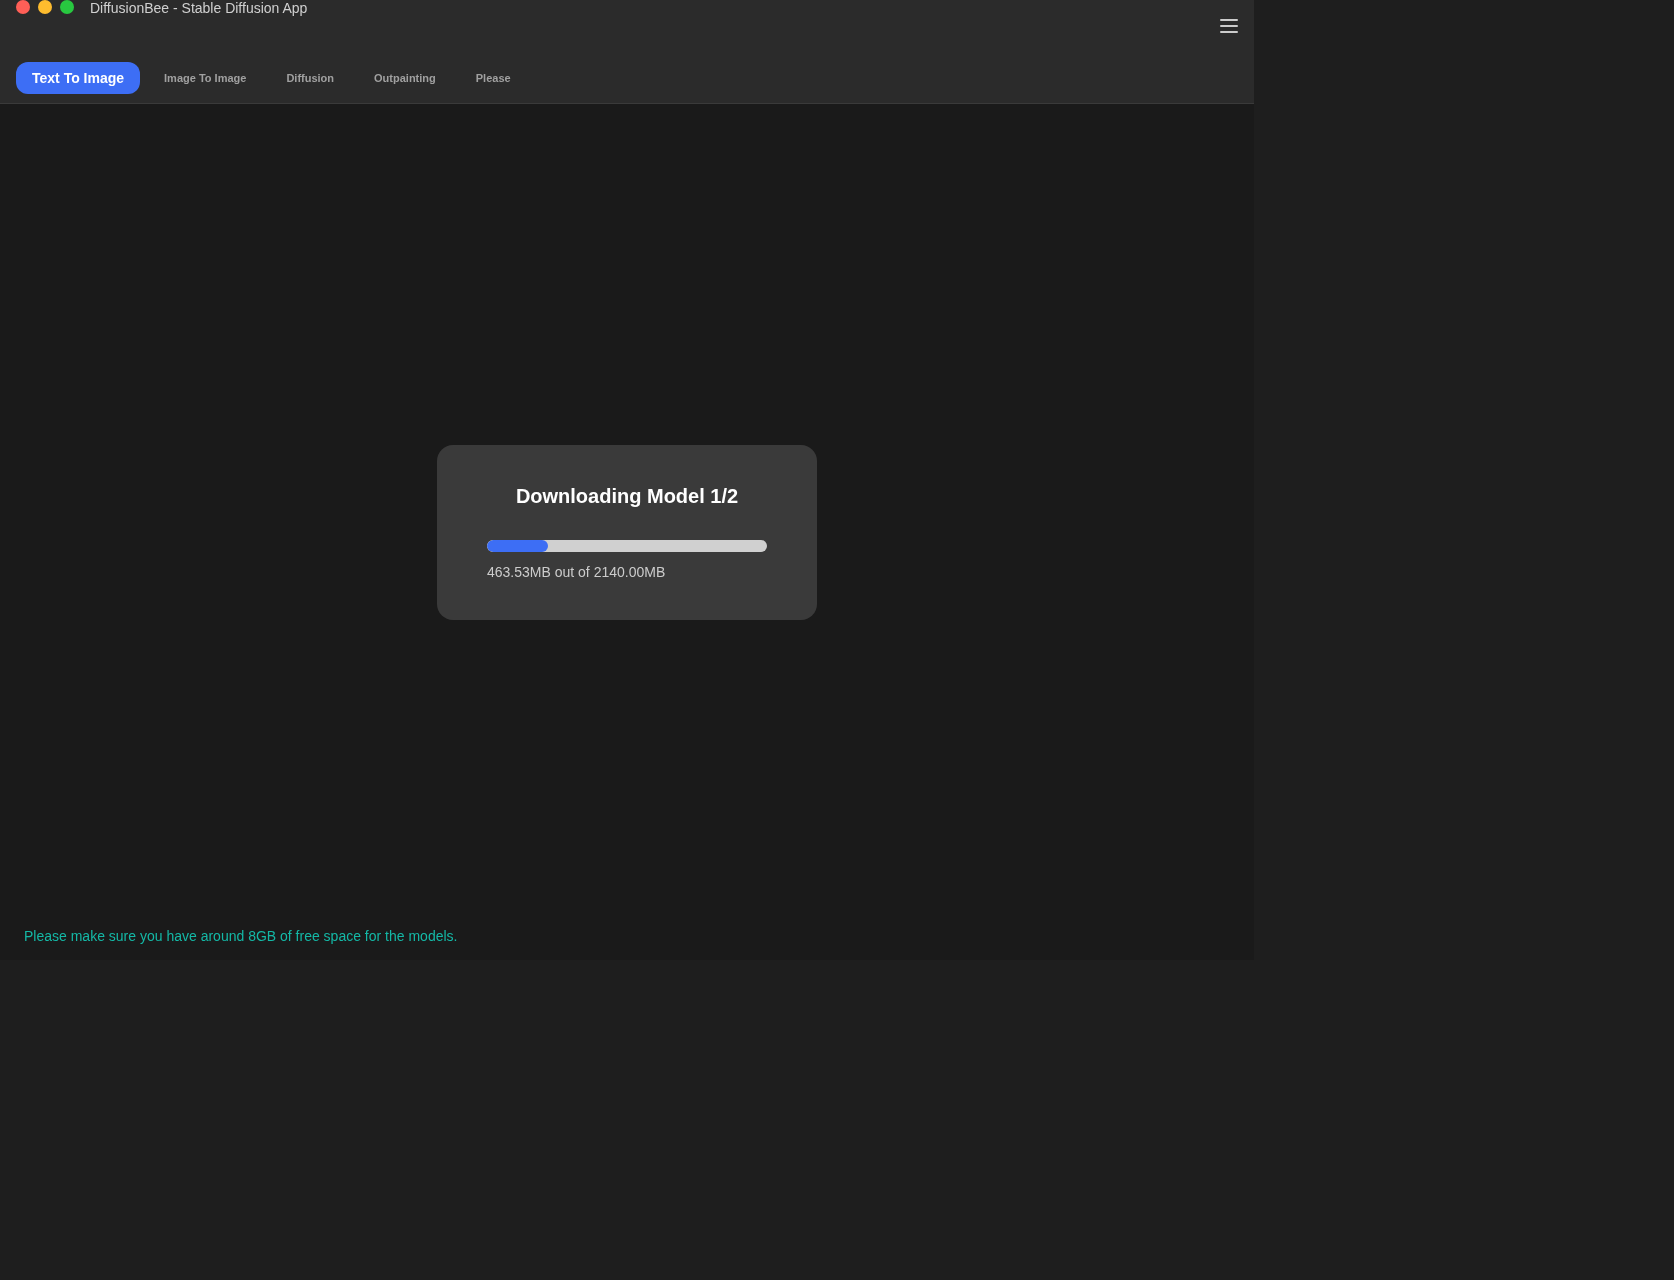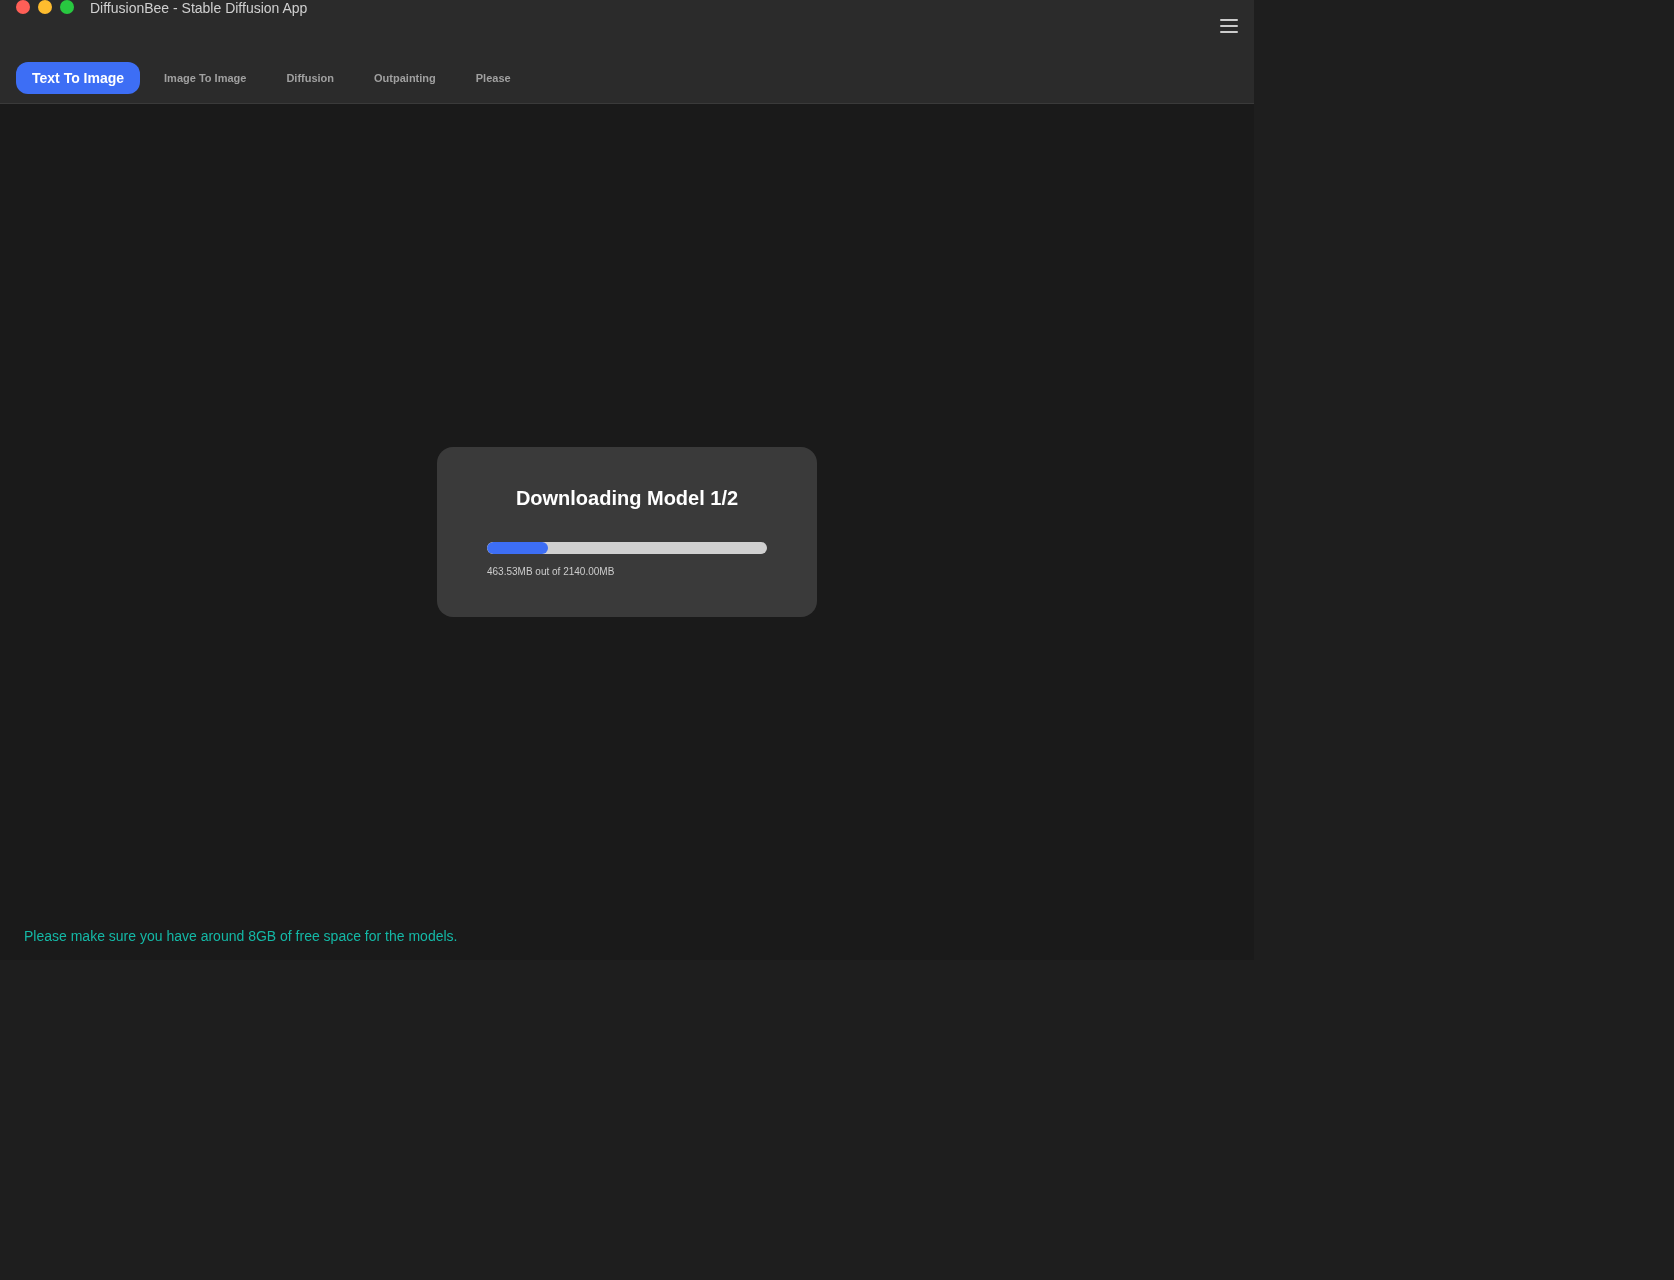--- a/index.html
+++ b/index.html
@@ -156,21 +156,21 @@
       overflow: hidden;
     }
 
     .progress-bar-fill {
       height: 100%;
       background-color: #3d6ef5;
       border-radius: 6px;
     }
 
     .progress-text {
-      font-size: 10px;
+      font-size: 14px;
       color: #cccccc;
       text-align: left;
     }
 
     
     .status-bar {
       position: absolute;
       bottom: 0;
       left: 0;
       right: 0;

